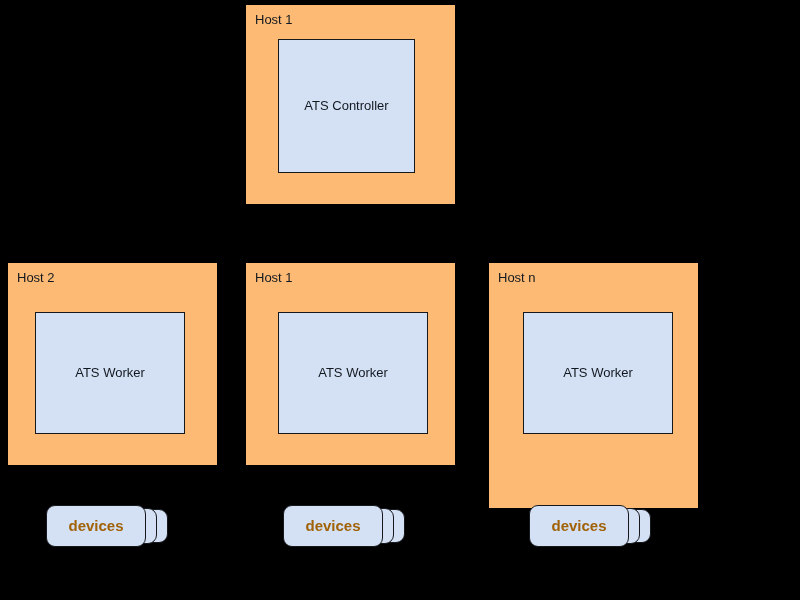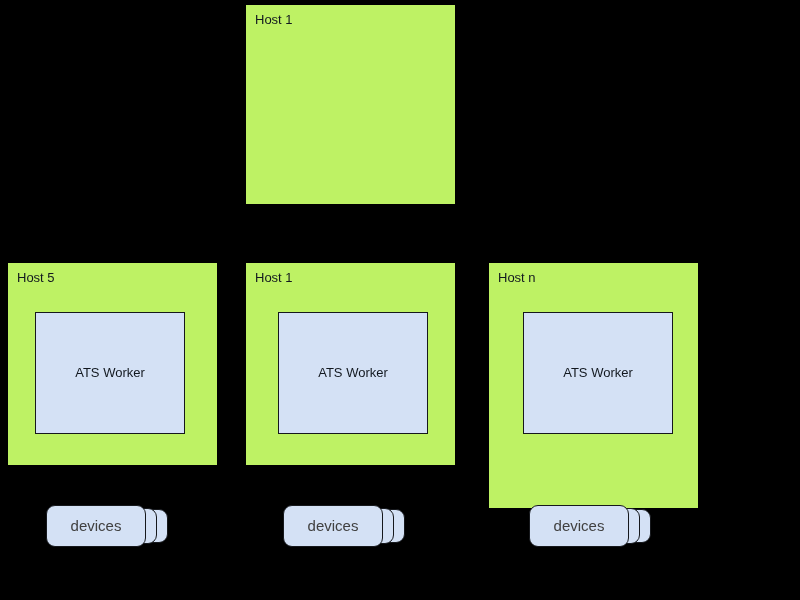--- a/index.html
+++ b/index.html
@@ -12,21 +12,21 @@
     width: 800px;
     height: 600px;
     background: #000000;
     overflow: hidden;
     font-family: "Liberation Sans", sans-serif;
   }
 
   
   .host-box {
     position: absolute;
-    background: #bef264;
+    background: #fdba74;
     box-sizing: border-box;
   }
   .host-label {
     position: absolute;
     left: 9px;
     top: 7px;
     font-size: 13px;
     line-height: 16px;
     color: #12181f;
     white-space: nowrap;
@@ -95,36 +95,40 @@
     top: 0px;
     width: 100px;
     height: 42px;
     display: flex;
     align-items: center;
     justify-content: center;
   }
   .stack-label {
     font-size: 15px;
     line-height: 18px;
-    color: #404040;
+    color: #a16207;
     white-space: nowrap;
+    font-weight: bold;
   }
 </style>
 </head>
 <body>
 
 <div id="canvas">
 
   <div class="host-box" style="left:246px; top:5px; width:209px; height:199px;">
     <span class="host-label">Host 1</span>
+    <div class="service-box" style="left:32px; top:34px; width:137px; height:134px;">
+      <span class="service-label">ATS Controller</span>
+    </div>
   </div>
 
 
   <div class="host-box" style="left:8px; top:263px; width:209px; height:202px;">
-    <span class="host-label">Host 5</span>
+    <span class="host-label">Host 2</span>
     <div class="service-box" style="left:27px; top:49px; width:150px; height:122px;">
       <span class="service-label">ATS Worker</span>
     </div>
   </div>
 
   <div class="host-box" style="left:246px; top:263px; width:209px; height:202px;">
     <span class="host-label">Host 1</span>
     <div class="service-box" style="left:32px; top:49px; width:150px; height:122px;">
       <span class="service-label">ATS Worker</span>
     </div>

